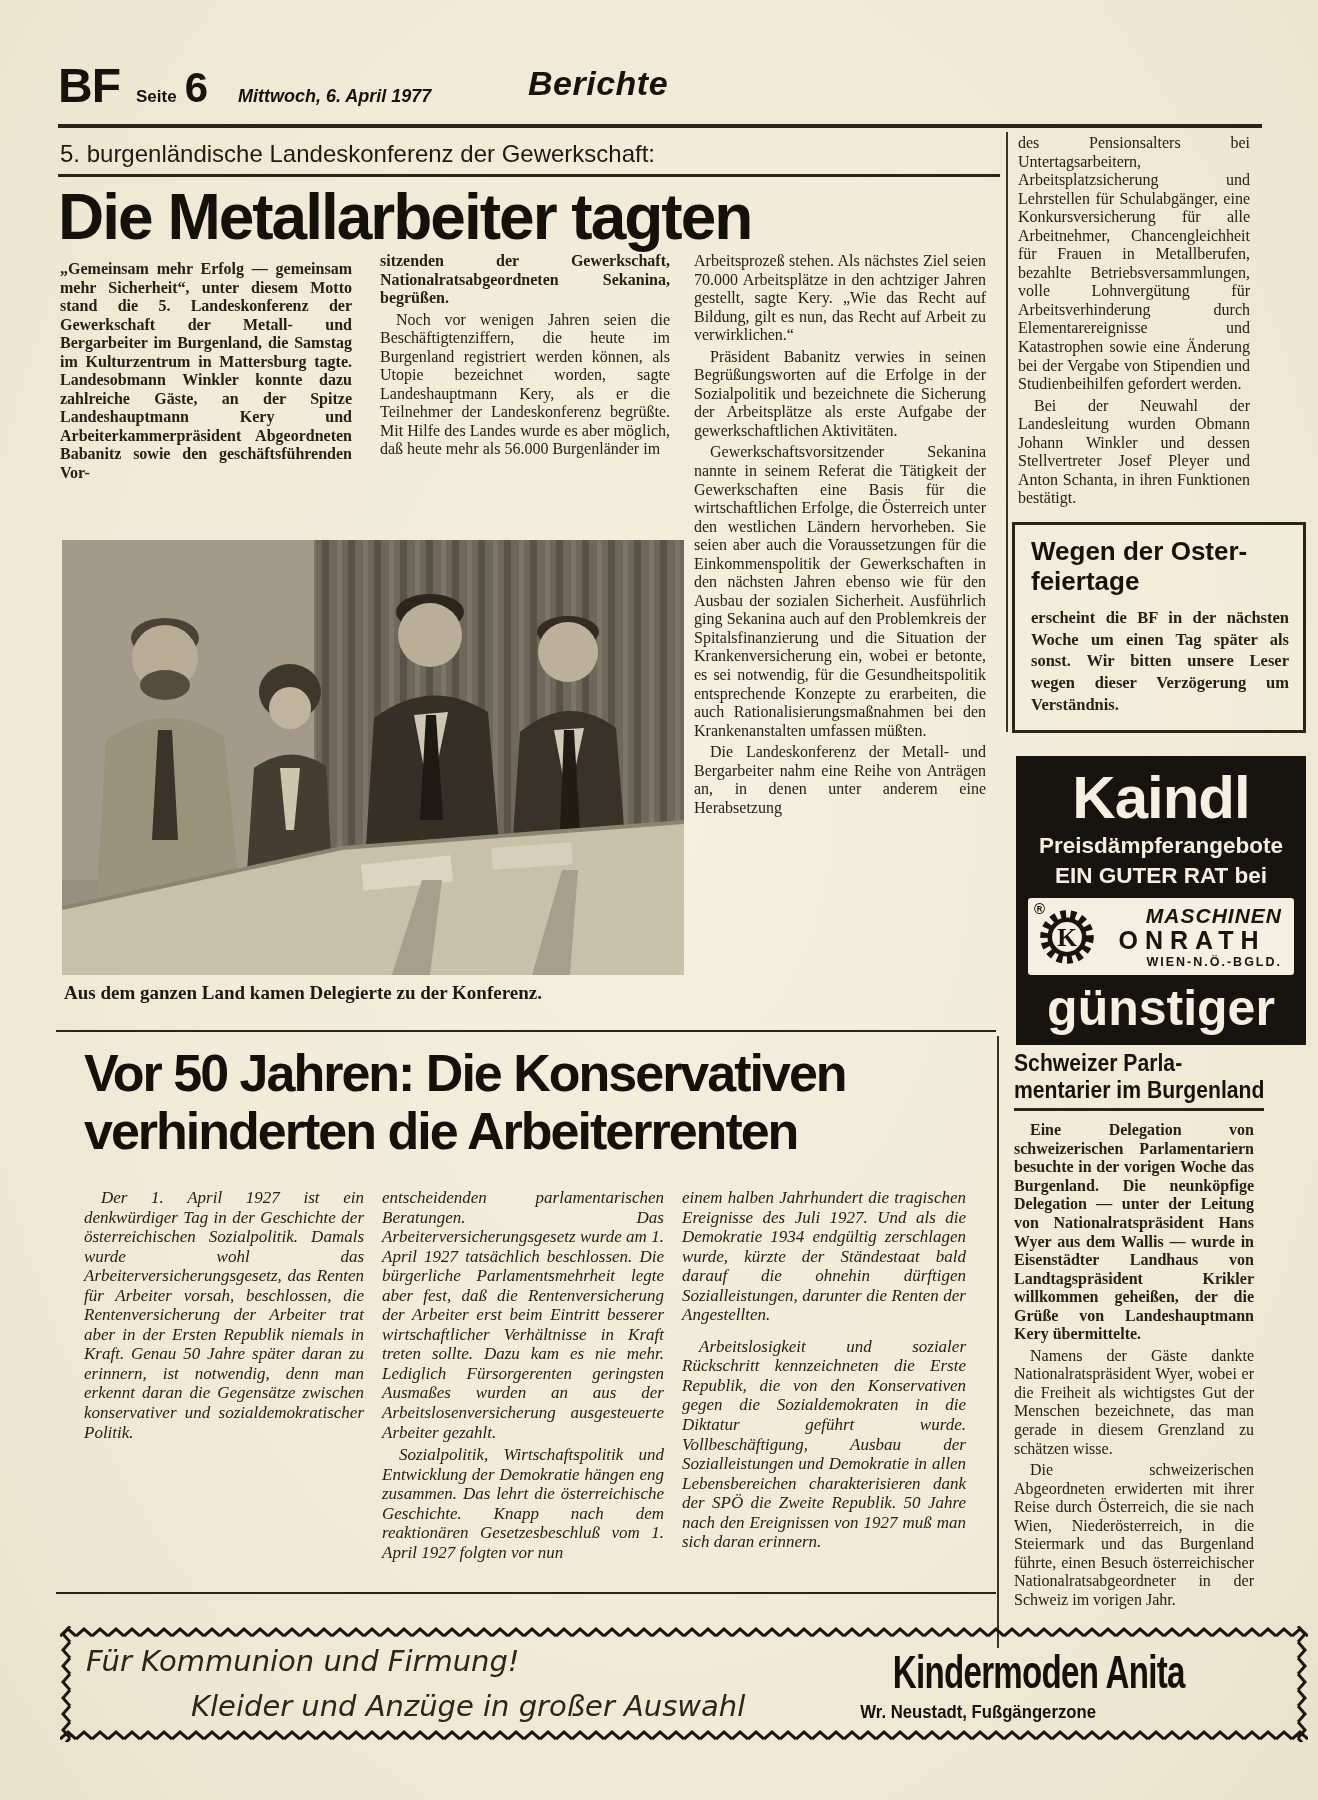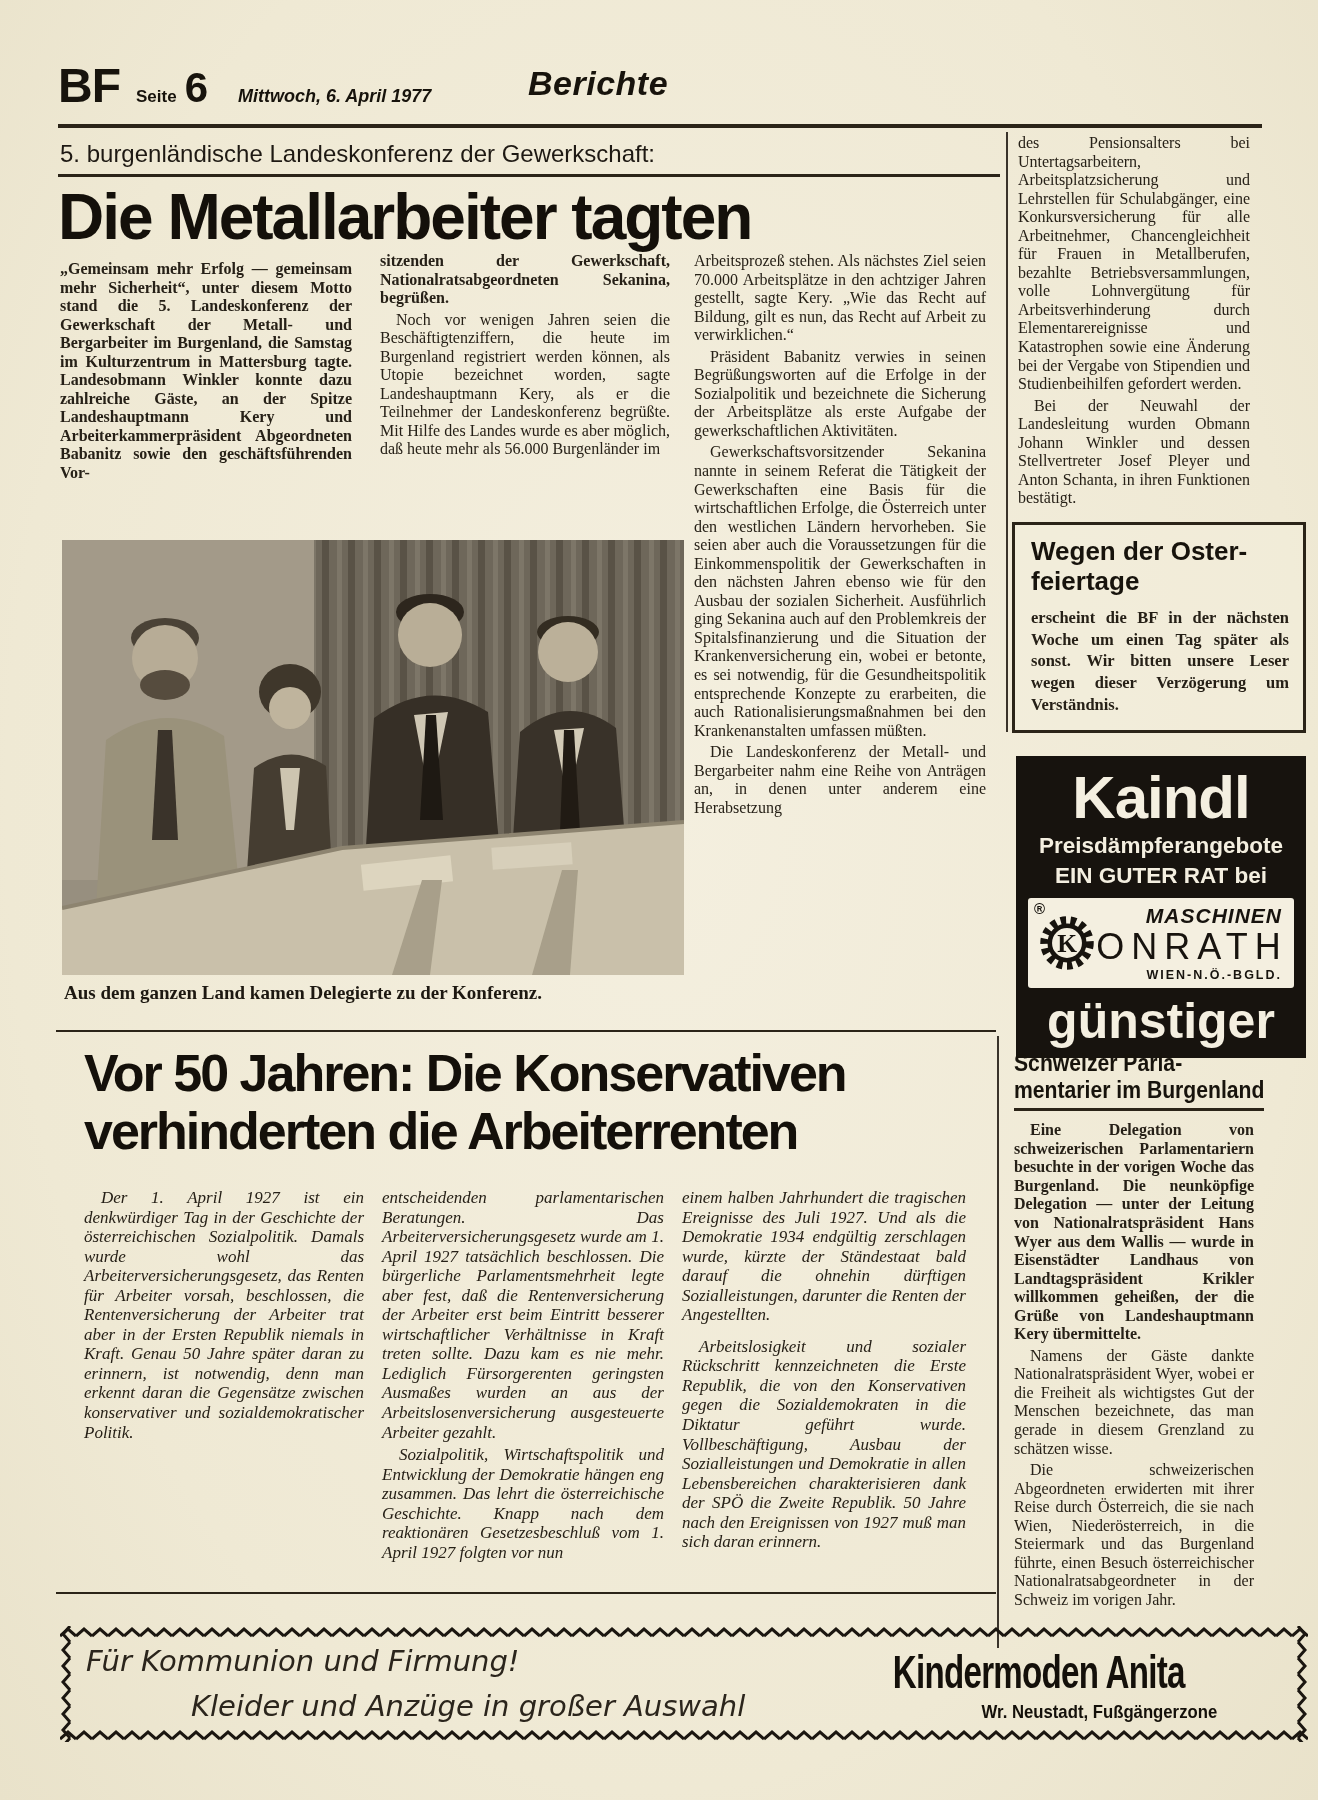--- a/index.html
+++ b/index.html
@@ -38,33 +38,33 @@
   .notice-title{font-family:"Liberation Sans",sans-serif;font-weight:bold;font-size:26px;line-height:1.15;color:#17130c;}
   .notice-body{margin-top:10px;font-weight:bold;font-size:16.5px;line-height:1.32;text-align:justify;}
   
   .kaindl{background:#17130e;color:#f4efe0;text-align:center;padding:10px 8px 12px 8px;font-family:"Liberation Sans",sans-serif;}
   .kaindl-brand{font-weight:bold;font-size:60px;line-height:1.05;letter-spacing:-1px;}
   .kaindl-line{font-weight:bold;font-size:22.5px;margin-top:4px;letter-spacing:0px;}
   .konrath{position:relative;background:#f4efe0;color:#17130e;margin:9px 4px 8px 4px;padding:6px 6px 6px 10px;display:flex;align-items:center;border-radius:3px;}
   .konrath-reg{position:absolute;left:6px;top:2px;font-size:15px;font-weight:bold;}
   .konrath-text{flex:1;text-align:center;}
   .konrath-maschinen{font-style:italic;font-weight:bold;font-size:21px;letter-spacing:1px;text-align:right;padding-right:6px;}
-  .konrath-name{font-weight:normal;font-size:36px;letter-spacing:7px;margin-top:-2px;}
+  .konrath-name{font-weight:bold;font-size:25px;letter-spacing:7px;margin-top:-2px;}
   .konrath-sub{font-size:12.5px;font-weight:bold;letter-spacing:2px;text-align:right;padding-right:6px;}
   .kaindl-footer{font-weight:bold;font-size:50px;line-height:1.0;margin-top:2px;}
   
   .swiss-title{font-family:"Liberation Sans",sans-serif;font-weight:bold;font-size:23px;line-height:1.18;color:#17130c;transform:scaleX(0.92);transform-origin:left top;white-space:nowrap;}
   .swiss-underline{height:3px;background:#2b2418;width:250px;margin-top:4px;}
   
   .bottom-ad{background:transparent;}
   .ad-zz{position:absolute;}
   .ad-content{position:absolute;left:26px;right:26px;top:12px;bottom:12px;display:flex;align-items:center;justify-content:space-between;}
   .ad-script{font-family:"DejaVu Sans",sans-serif;font-style:italic;font-size:29px;color:#2b251c;line-height:1.55;}
   .ad-script .line2{margin-left:105px;}
-  .ad-brand-block{text-align:right;margin-right:40px;}
+  .ad-brand-block{text-align:left;margin-right:40px;}
   .ad-brand{font-family:"Liberation Sans",sans-serif;font-weight:bold;font-size:46px;letter-spacing:-1px;color:#14100a;transform:scaleX(0.72);transform-origin:center;white-space:nowrap;}
   .ad-address{font-family:"Liberation Sans",sans-serif;font-weight:bold;font-size:19px;color:#14100a;margin-top:2px;transform:scaleX(0.88);transform-origin:center;white-space:nowrap;}
 </style>
 </head>
 <body>
 
 <div class="page">
 
   <div class="abs masthead" style="left:58px;top:58px;width:1204px;height:64px;">
     <span class="logo">BF</span>

